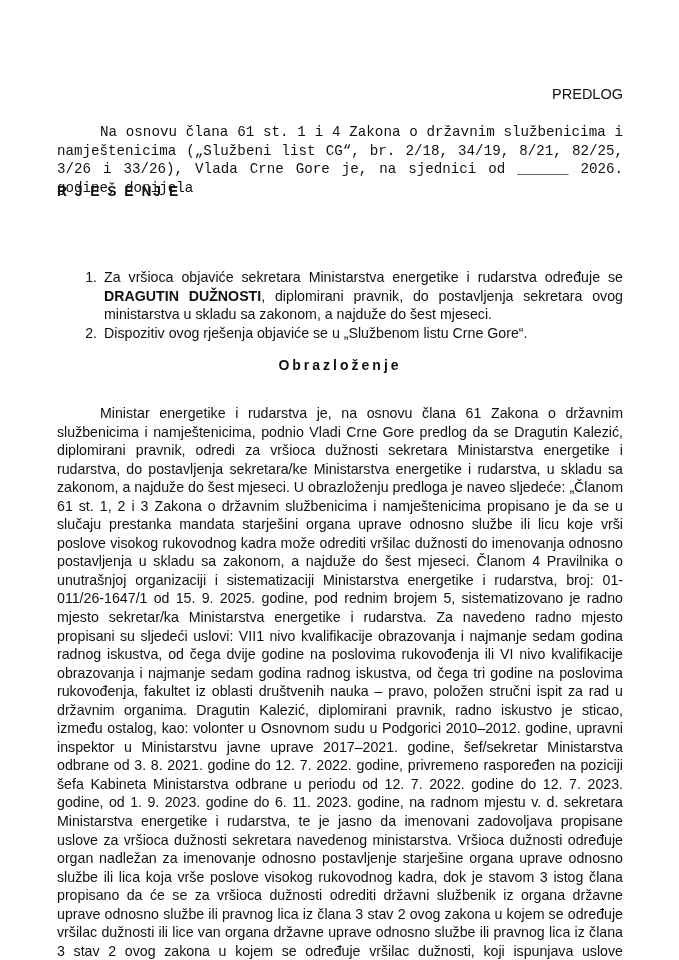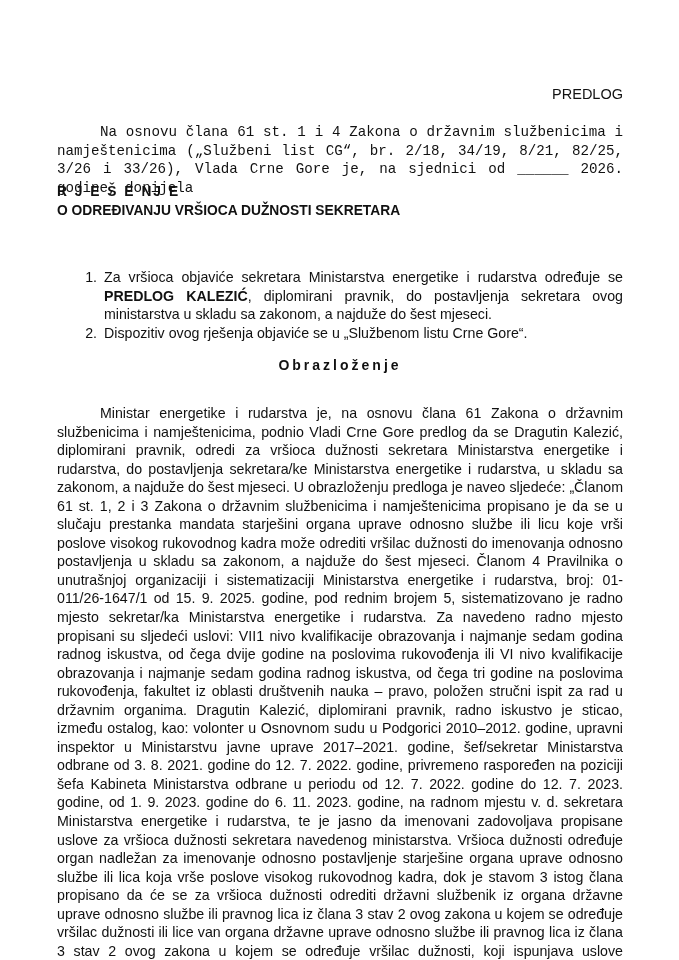--- a/index.html
+++ b/index.html
@@ -23,24 +23,23 @@
 </head>
 <body>
 
 <div class="page">
   <div class="predlog">PREDLOG</div>
 
   <p class="intro" style="margin:0">Na osnovu člana 61 st. 1 i 4 Zakona o državnim službenicima i namještenicima („Službeni list CG“, br. 2/18, 34/19, 8/21, 82/25, 3/26 i 33/26), Vlada Crne Gore je, na sjednici od ______  2026. godine, donijela</p>
 
   <div class="title-block">
     <div class="spaced">R J E Š E NJ E</div>
-    <div>O ODREĐIVANJU VRŠIOCA DUŽNOSTI SEKRETARA</div>
   </div>
 
   <ol class="items">
-    <li><span>Za vršioca objaviće sekretara Ministarstva energetike i rudarstva određuje se </span><b>PREDLOG KALEZIĆ</b><span>, diplomirani pravnik, do postavljenja sekretara ovog ministarstva u skladu sa zakonom, a najduže do šest mjeseci.</span></li>
+    <li><span>Za vršioca objaviće sekretara Ministarstva energetike i rudarstva određuje se </span><b>DRAGUTIN DUŽNOSTI</b><span>, diplomirani pravnik, do postavljenja sekretara ovog ministarstva u skladu sa zakonom, a najduže do šest mjeseci.</span></li>
     <li><span>Dispozitiv ovog rješenja objaviće se u „Službenom listu Crne Gore“.</span></li>
   </ol>
 
   <div class="obraz">Obrazloženje</div>
 
   <p class="body-text" style="margin:0">Ministar energetike i rudarstva je, na osnovu člana 61 Zakona o državnim službenicima i namještenicima, podnio Vladi Crne Gore predlog da se Dragutin Kalezić, diplomirani pravnik, odredi za vršioca dužnosti sekretara Ministarstva energetike i rudarstva, do postavljenja sekretara/ke Ministarstva energetike i rudarstva, u skladu sa zakonom, a najduže do šest mjeseci. U obrazloženju predloga je naveo sljedeće: „Članom 61 st. 1, 2 i 3 Zakona o državnim službenicima i namještenicima propisano je da se u slučaju prestanka mandata starješini organa uprave odnosno službe ili licu koje vrši poslove visokog rukovodnog kadra može odrediti vršilac dužnosti do imenovanja odnosno postavljenja u skladu sa zakonom, a najduže do šest mjeseci. Članom 4 Pravilnika o unutrašnjoj organizaciji i sistematizaciji Ministarstva energetike i rudarstva, broj: 01-011/26-1647/1 od 15. 9. 2025. godine, pod rednim brojem 5, sistematizovano je radno mjesto sekretar/ka Ministarstva energetike i rudarstva. Za navedeno radno mjesto propisani su sljedeći uslovi: VII1 nivo kvalifikacije obrazovanja i najmanje sedam godina radnog iskustva, od čega dvije godine na poslovima rukovođenja ili VI nivo kvalifikacije obrazovanja i najmanje sedam godina radnog iskustva, od čega tri godine na poslovima rukovođenja, fakultet iz oblasti društvenih nauka – pravo, položen stručni ispit za rad u državnim organima. Dragutin Kalezić, diplomirani pravnik, radno iskustvo je sticao, između ostalog, kao: volonter u Osnovnom sudu u Podgorici 2010–2012. godine, upravni inspektor u Ministarstvu javne uprave 2017–2021. godine, šef/sekretar Ministarstva odbrane od 3. 8. 2021. godine do 12. 7. 2022. godine, privremeno raspoređen na poziciji šefa Kabineta Ministarstva odbrane u periodu od 12. 7. 2022. godine do 12. 7. 2023. godine, od 1. 9. 2023. godine do 6. 11. 2023. godine, na radnom mjestu v. d. sekretara Ministarstva energetike i rudarstva, te je jasno da imenovani zadovoljava propisane uslove za vršioca dužnosti sekretara navedenog ministarstva. Vršioca dužnosti određuje organ nadležan za imenovanje odnosno postavljenje starješine organa uprave odnosno službe ili lica koja vrše poslove visokog rukovodnog kadra, dok je stavom 3 istog člana propisano da će se za vršioca dužnosti odrediti državni službenik iz organa državne uprave odnosno službe ili pravnog lica iz člana 3 stav 2 ovog zakona u kojem se određuje vršilac dužnosti ili lice van organa državne uprave odnosno službe ili pravnog lica iz člana 3 stav 2 ovog zakona u kojem se određuje vršilac dužnosti, koji ispunjava uslove propisane za starješinu organa uprave odnosno službe ili za radno mjesto visokog rukovodnog kadra za koje se određuje. Za vrijeme vršenja dužnosti vršilac dužnosti ima ovlašćenja, prava, obaveze i odgovornosti starješine organa uprave odnosno službe ili lica koje vrši poslove visokog rukovodnog kadra. Imajući u vidu navedeno, kao i stručne</p>
 </div>
 
 </body></html>

